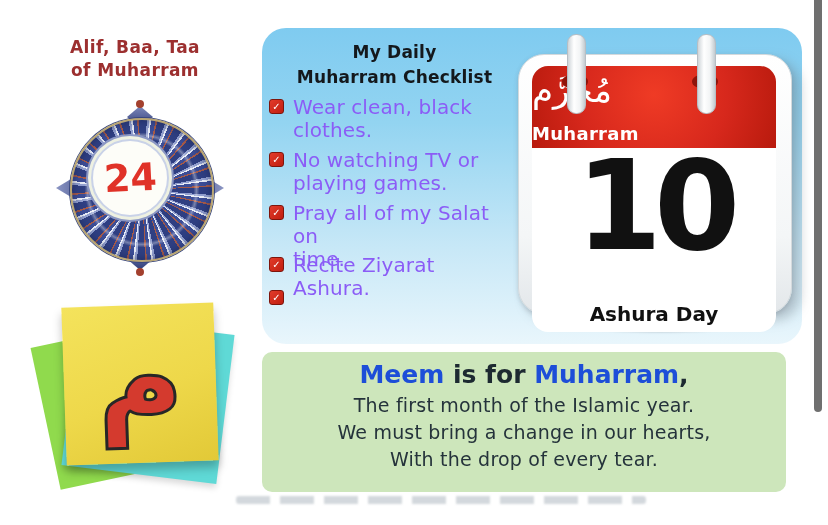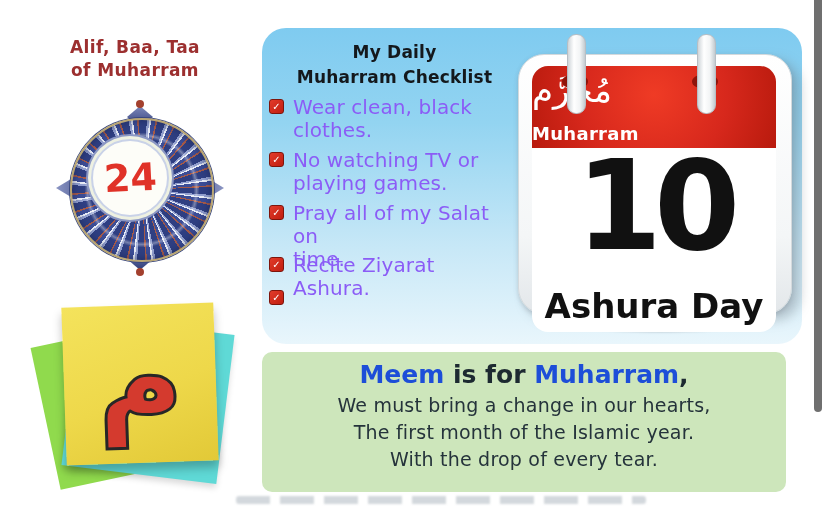--- a/index.html
+++ b/index.html
@@ -72,21 +72,21 @@
   .cal-hole{position:absolute;width:26px;height:15px;top:42px;border-radius:50%;background:#8f140a;z-index:3;}
   .cal-hole.h1{left:50px;} .cal-hole.h2{left:180px;}
   .cal-ring{position:absolute;width:17px;height:78px;top:2px;border-radius:9px;z-index:4;
     background:linear-gradient(90deg,#cfd5d9 0%,#ffffff 35%,#f2f4f5 70%,#c4cbd0 100%);
     border:1px solid #b7bec4;}
   .cal-ring.r1{left:55px;} .cal-ring.r2{left:185px;}
   .cal-body{position:absolute;left:20px;top:116px;width:244px;height:184px;border-radius:0 0 16px 16px;
     background:#ffffff;z-index:2;text-align:center;}
   .cal-day{position:absolute;left:0;top:-4px;width:100%;color:#111111;font-size:124px;font-weight:bold;
     line-height:1;letter-spacing:-8px;}
-  .cal-day-label{position:absolute;left:0;bottom:6px;width:100%;color:#111111;font-size:34px;font-weight:bold;margin-top:40px;}
+  .cal-day-label{position:absolute;left:0;bottom:6px;width:100%;color:#111111;font-size:20px;font-weight:bold;margin-top:40px;}
   .cal-shadow{position:absolute;left:78px;top:292px;width:140px;height:9px;border-radius:50%;
     background:radial-gradient(ellipse,rgba(40,50,60,.55) 0%,rgba(40,50,60,0) 70%);filter:blur(1px);}
 
   
   .green-panel{position:absolute;left:262px;top:352px;width:524px;height:140px;border-radius:10px;
     background:#cde6bb;}
   .poem{position:absolute;left:262px;top:358px;width:524px;text-align:center;color:#25333b;}
   .poem-line1{font-size:25px;font-weight:bold;color:#1d2a31;line-height:1.35;}
   .poem-red{color:#1d4ed8;}
   .poem-rest{font-size:19px;line-height:1.43;letter-spacing:.2px;}
@@ -167,20 +167,20 @@
     <div class="cal-body">
       <div class="cal-day">10</div>
       <div class="cal-day-label">Ashura Day</div>
     </div>
     <div class="cal-shadow"></div>
   </div>
 
   <div class="green-panel"></div>
   <div class="poem">
     <div class="poem-line1"><span class="poem-red">Meem</span><span> is for </span><span class="poem-red">Muharram</span><span>,</span></div>
+    <div class="poem-rest">The first month of the Islamic year.</div>
     <div class="poem-rest">We must bring a change in our hearts,</div>
-    <div class="poem-rest">The first month of the Islamic year.</div>
     <div class="poem-rest">With the drop of every tear.</div>
   </div>
 
   <div class="scrollbar"></div>
   <div class="watermark"></div>
 </div>
 
 </body></html>

